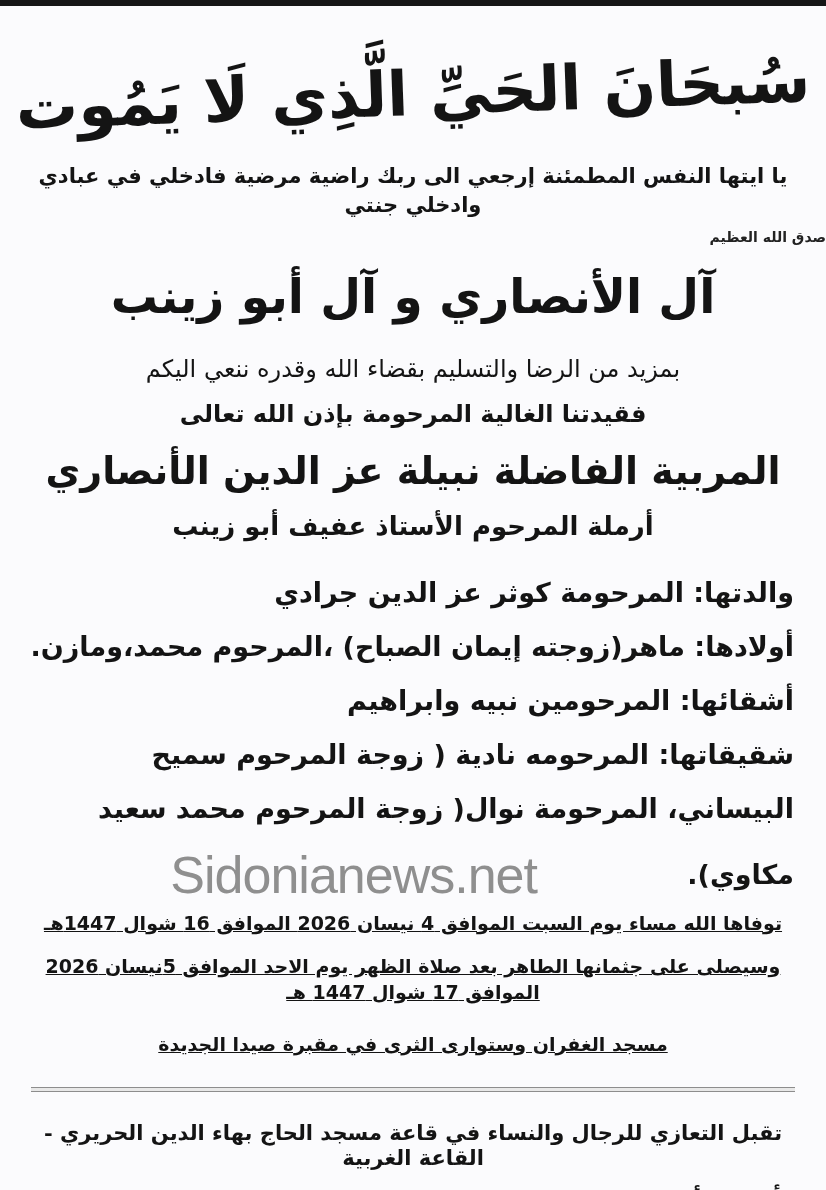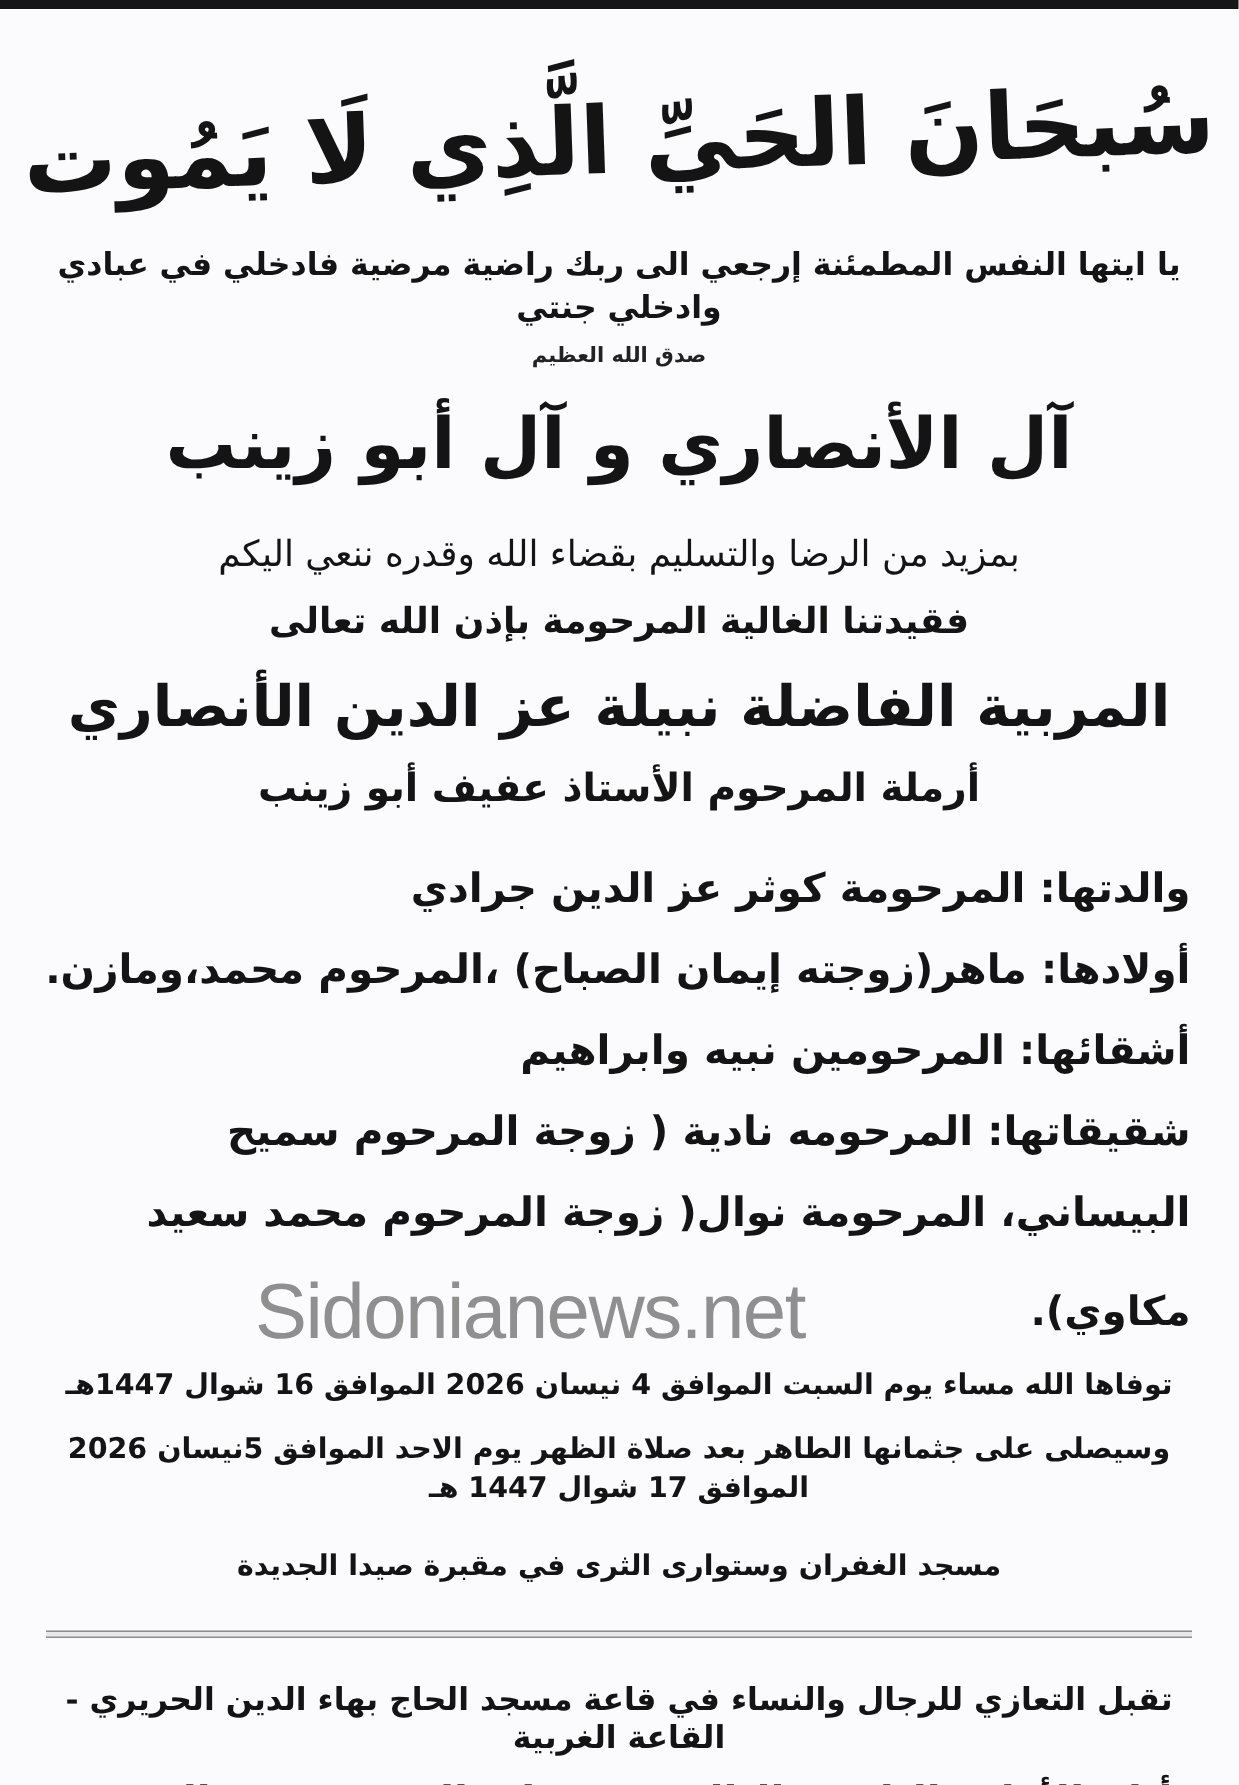--- a/index.html
+++ b/index.html
@@ -14,21 +14,21 @@
 
   .calligraphy{
     margin-top:26px;height:122px;
     display:flex;align-items:center;justify-content:center;
     font-family:"DejaVu Serif","DejaVu Sans",serif;
     font-size:62px;font-weight:bold;
     transform:rotate(-2deg);
     letter-spacing:-2px;
   }
   .verse{font-size:21px;font-weight:bold;margin-top:8px;padding:0 30px;line-height:1.4;}
-  .sadaqa{font-size:14px;font-weight:bold;margin-top:8px;color:#222;}
+  .sadaqa{font-size:14px;font-weight:bold;margin-top:8px;color:#222;text-align:right;}
 
   .families{font-size:47px;font-weight:bold;margin-top:26px;line-height:1.1;}
 
   .intro{margin-top:26px;font-family:"DejaVu Serif","DejaVu Sans",serif;}
   .intro-line1{font-size:24px;font-weight:normal;line-height:1.8;}
   .intro-line2{font-size:24px;font-weight:bold;line-height:1.8;}
 
   .deceased-name{font-size:38px;font-weight:bold;margin-top:14px;letter-spacing:-1px;}
   .deceased-title{font-size:26px;font-weight:bold;margin-top:18px;}
 
@@ -36,21 +36,21 @@
   .detail-line{font-size:27px;font-weight:bold;line-height:1.0;margin-bottom:27px;white-space:nowrap;}
   .last-line{display:flex;align-items:center;margin-bottom:10px;}
   .last-line .mk{font-size:27px;font-weight:bold;text-align:right;}
   .watermark{
     flex:1;text-align:center;
     font-family:"Liberation Sans","DejaVu Sans",sans-serif;
     font-size:52px;font-weight:normal;color:#8f8f8f;
     direction:ltr;letter-spacing:-1px;
   }
 
-  .funeral{margin-top:6px;}
+  .funeral{margin-top:6px;text-decoration:underline;}
   .funeral-line{font-size:19px;font-weight:bold;line-height:1.35;padding:0 12px;margin-bottom:18px;}
   .burial{margin-bottom:0;margin-top:26px;}
 
   .divider{
     margin:30px auto 0 auto;width:764px;height:3px;
     border-top:1px solid #8d8d8d;border-bottom:1px solid #8d8d8d;
     background:#e8e8e8;
   }
 
   .condolences{margin-top:28px;}

